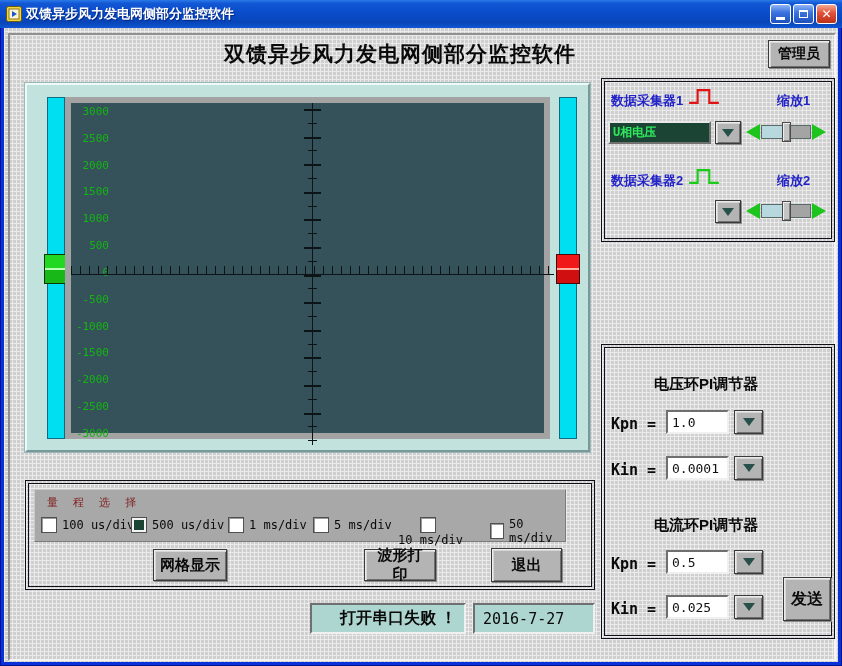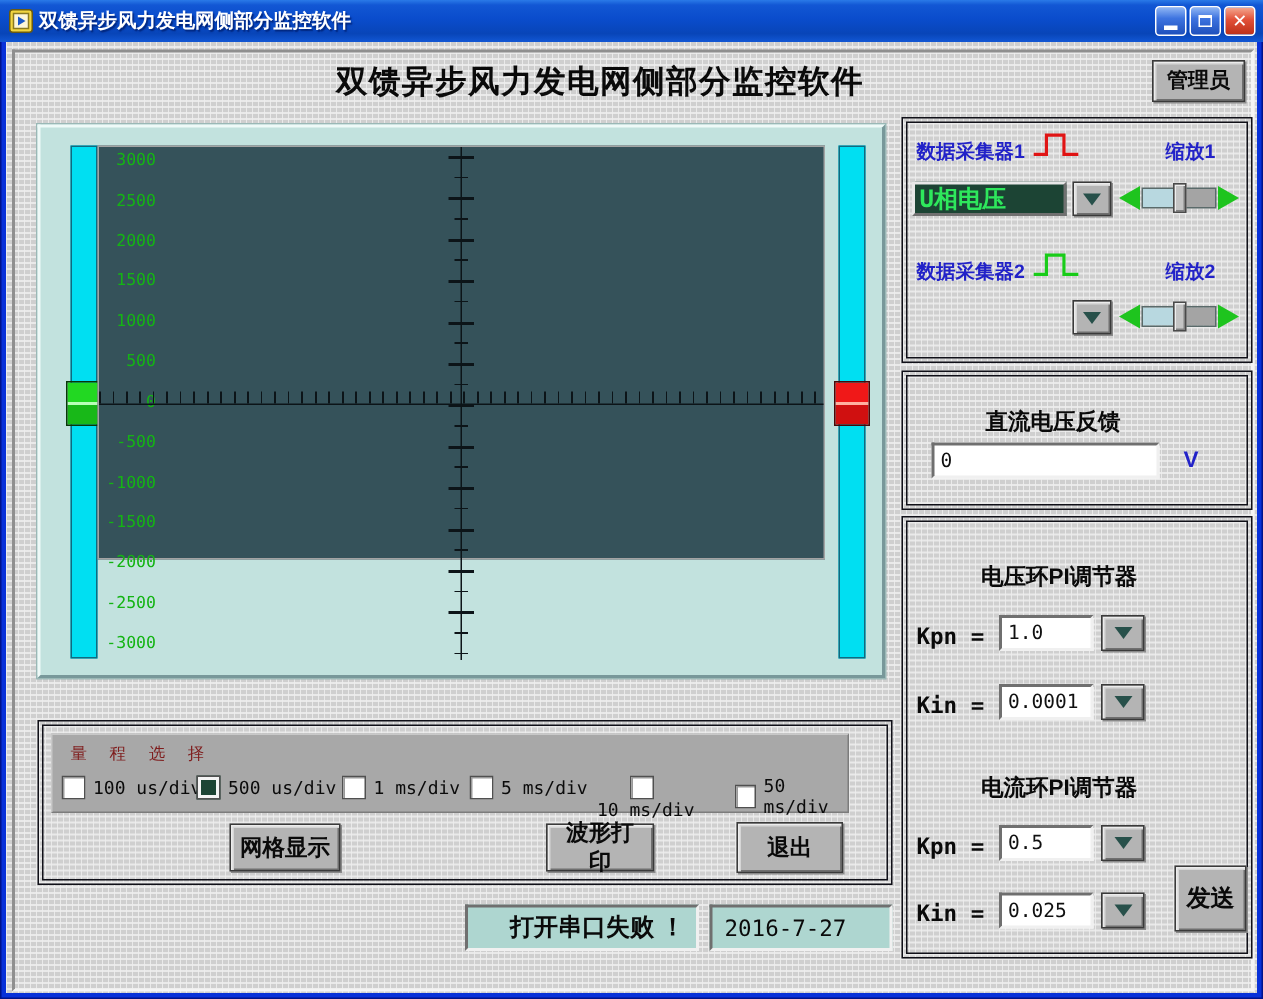--- a/index.html
+++ b/index.html
@@ -38,22 +38,22 @@
     border:2px solid;border-color:#eefaf8 #78989a #78989a #eefaf8;box-sizing:border-box;
     box-shadow:0 0 0 1px #9ab8b6;}
   .vslider{position:absolute;top:12px;width:18px;height:342px;background:#00dff2;
     border:1px solid #106a80;box-sizing:border-box;}
   .vslider.left{left:20px;}
   .vslider.right{left:532px;}
   .vthumb{position:absolute;left:-4px;width:24px;height:30px;border:1px solid #083808;box-sizing:border-box;
     top:156px;}
   .vthumb.green{background:linear-gradient(180deg,#22d822 0 46%,#b8ffb8 46% 54%,#18b818 54% 100%);}
   .vthumb.red{background:linear-gradient(180deg,#f01818 0 46%,#ffb0a0 46% 54%,#d01010 54% 100%);border-color:#480808;}
-  .plot{position:absolute;left:38px;top:12px;width:485px;height:276px;background:#35525a;
-    border:1px solid #a3a3a3;box-sizing:border-box;}
+  .plot{position:absolute;left:38px;top:12px;width:485px;height:342px;background:#35525a;
+    border:6px solid #a3a3a3;box-sizing:border-box;}
   .ylabels{position:absolute;left:4px;top:3px;width:34px;height:333px;display:flex;flex-direction:column;
     justify-content:space-between;align-items:flex-end;}
   .ylabels span{font-family:"DejaVu Sans Mono","Liberation Mono",monospace;font-size:11px;line-height:11px;color:#14b414;}
   .hruler{position:absolute;left:0;top:163px;width:483px;height:8px;
     border-bottom:1px solid #0c1418;
     background-image:repeating-linear-gradient(to right,#0c1418 0 1px,transparent 1px 9px);}
   .vaxis-line{position:absolute;left:241px;top:0;width:1px;height:342px;background:#0c1418;}
   .vaxis-big{position:absolute;left:233px;top:6px;width:17px;height:330px;
     background-image:repeating-linear-gradient(to bottom,#0c1418 0 2px,transparent 2px 27.6px);}
   .vaxis-small{position:absolute;left:237px;top:6px;width:9px;height:336px;
@@ -64,21 +64,21 @@
     background-image:linear-gradient(0deg,rgba(238,238,238,.85) 1px,transparent 1px),
                      linear-gradient(90deg,rgba(238,238,238,.85) 1px,transparent 1px);
     background-size:4px 4px;}
   .panel::before{content:"";position:absolute;inset:2px;border:1px solid #101018;pointer-events:none;}
   .blue-label{position:absolute;color:#2222c8;font-size:13px;font-weight:bold;}
   .pulse{position:absolute;width:32px;height:17px;}
   .pulse.red{color:#e01414;}
   .pulse.green{color:#18cc18;}
   .dropdown{position:absolute;width:103px;height:23px;background:#1c4434;
     border:2px solid;border-color:#e8e8e8 #707070 #707070 #e8e8e8;box-sizing:border-box;
-    color:#2ee85c;font-family:"DejaVu Sans Mono","Liberation Mono",monospace;font-size:16px;font-weight:bold;
+    color:#2ee85c;font-family:"DejaVu Sans Mono","Liberation Mono",monospace;font-size:12px;font-weight:bold;
     line-height:19px;padding-left:3px;overflow:hidden;white-space:nowrap;cursor:pointer;}
   .ddbtn{position:absolute;width:26px;height:23px;padding:0;}
   .tri-down{width:0;height:0;border-left:6px solid transparent;border-right:6px solid transparent;
     border-top:8px solid #27504a;}
   .zoomctl{position:absolute;display:flex;align-items:center;height:22px;}
   .zarrow{width:0;height:0;border-top:8px solid transparent;border-bottom:8px solid transparent;cursor:pointer;}
   .zarrow.left{border-right:14px solid #1ec41e;}
   .zarrow.right{border-left:14px solid #1ec41e;}
   .ztrack{position:relative;width:50px;height:14px;margin:0 1px;border:1px solid #5a6a6a;box-sizing:border-box;
     background:linear-gradient(to right,#b8d8e0 0 45%,#a4a4a4 45% 100%);cursor:pointer;}
@@ -191,25 +191,20 @@
       </button>
     <div class="zoomctl" style="left:144px;top:121px;">
       <span class="zarrow left"></span>
       <span class="ztrack">
           <span class="zthumb"></span>
         </span>
       <span class="zarrow right"></span>
     </div>
   </div>
 
-  <div class="panel" style="left:601px;top:247px;width:234px;height:93px;">
-    <span class="black-title" style="left:55px;top:24px;">直流电压反馈</span>
-    <input class="field" style="left: 19px; top: 47px; width: 152px;" value="0">
-    <span class="blue-label" style="left:187px;top:50px;font-size:15px;">V</span>
-  </div>
 
   <div class="panel" style="left:601px;top:344px;width:234px;height:295px;">
     <span class="black-title" style="left:52px;top:30px;">电压环PI调节器</span>
     <span class="mono-label" style="left:9px;top:70px;">Kpn =</span>
     <input class="field" style="left: 64px; top: 65px; width: 63px;" value="1.0">
     <button class="btn3d ddbtn" style="left:132px;top:65px;width:29px;height:24px;">
         <span class="tri-down"></span>
       </button>
     <span class="mono-label" style="left:9px;top:116px;">Kin =</span>
     <input class="field" style="left: 64px; top: 111px; width: 63px;" value="0.0001">

